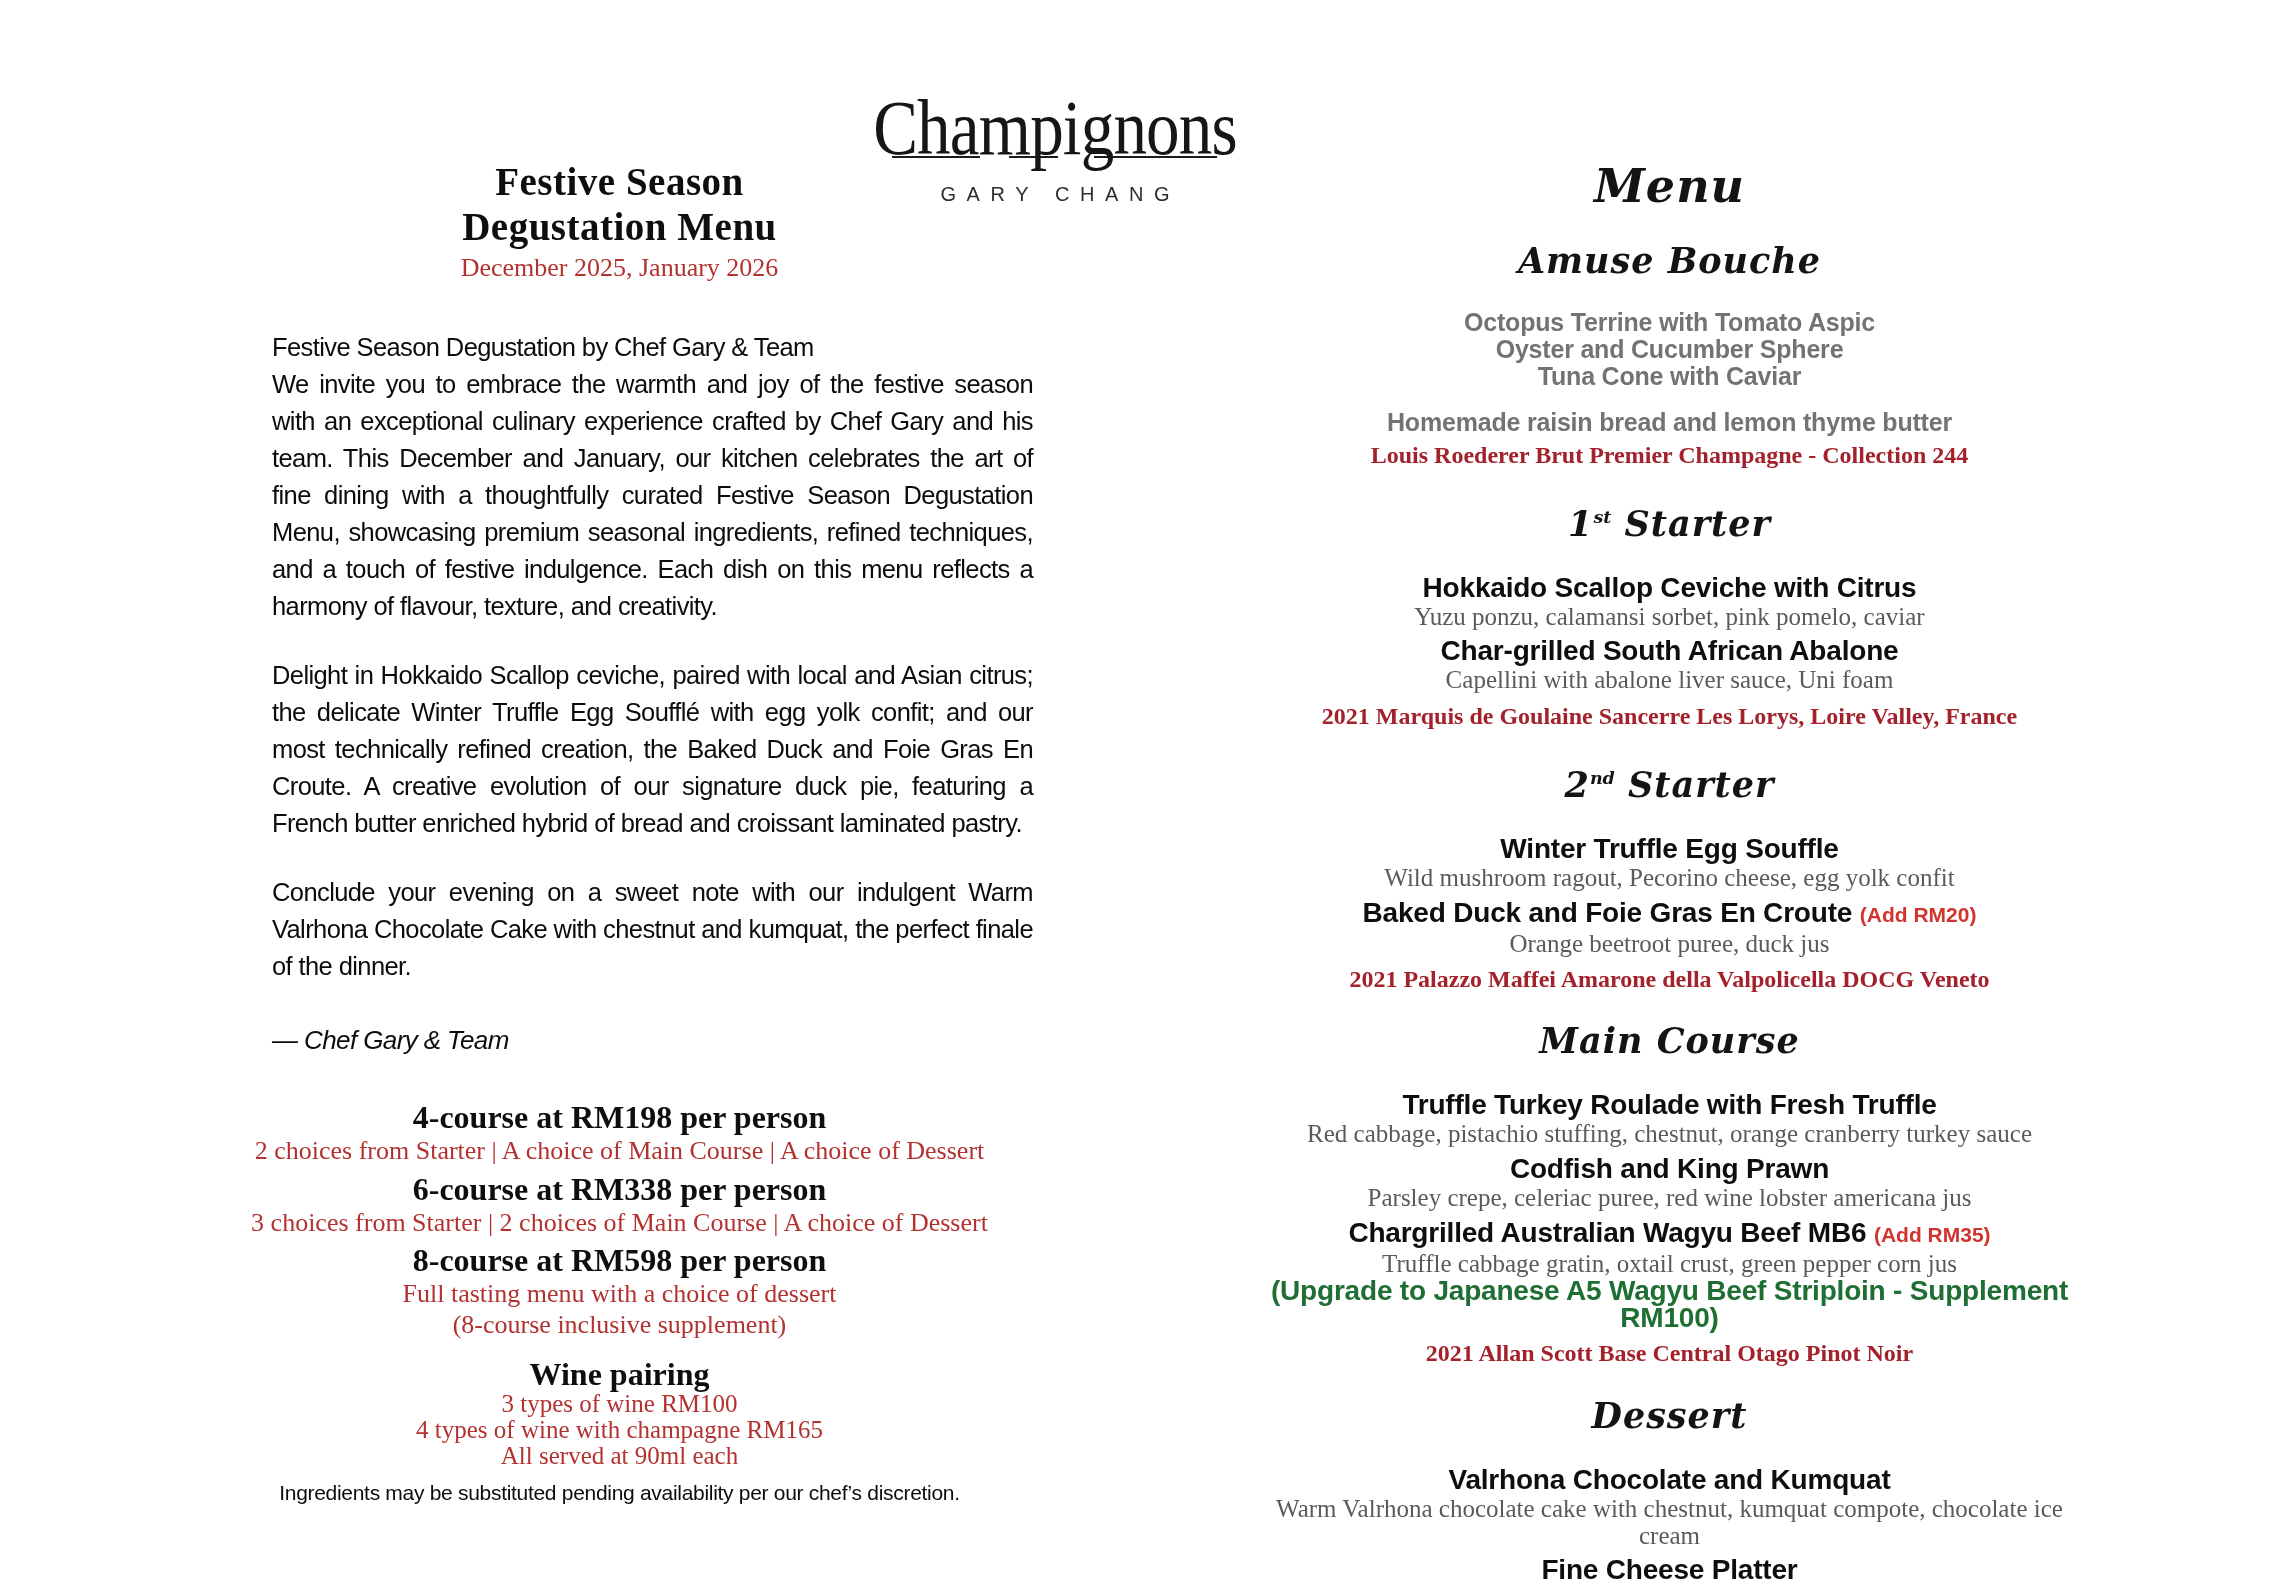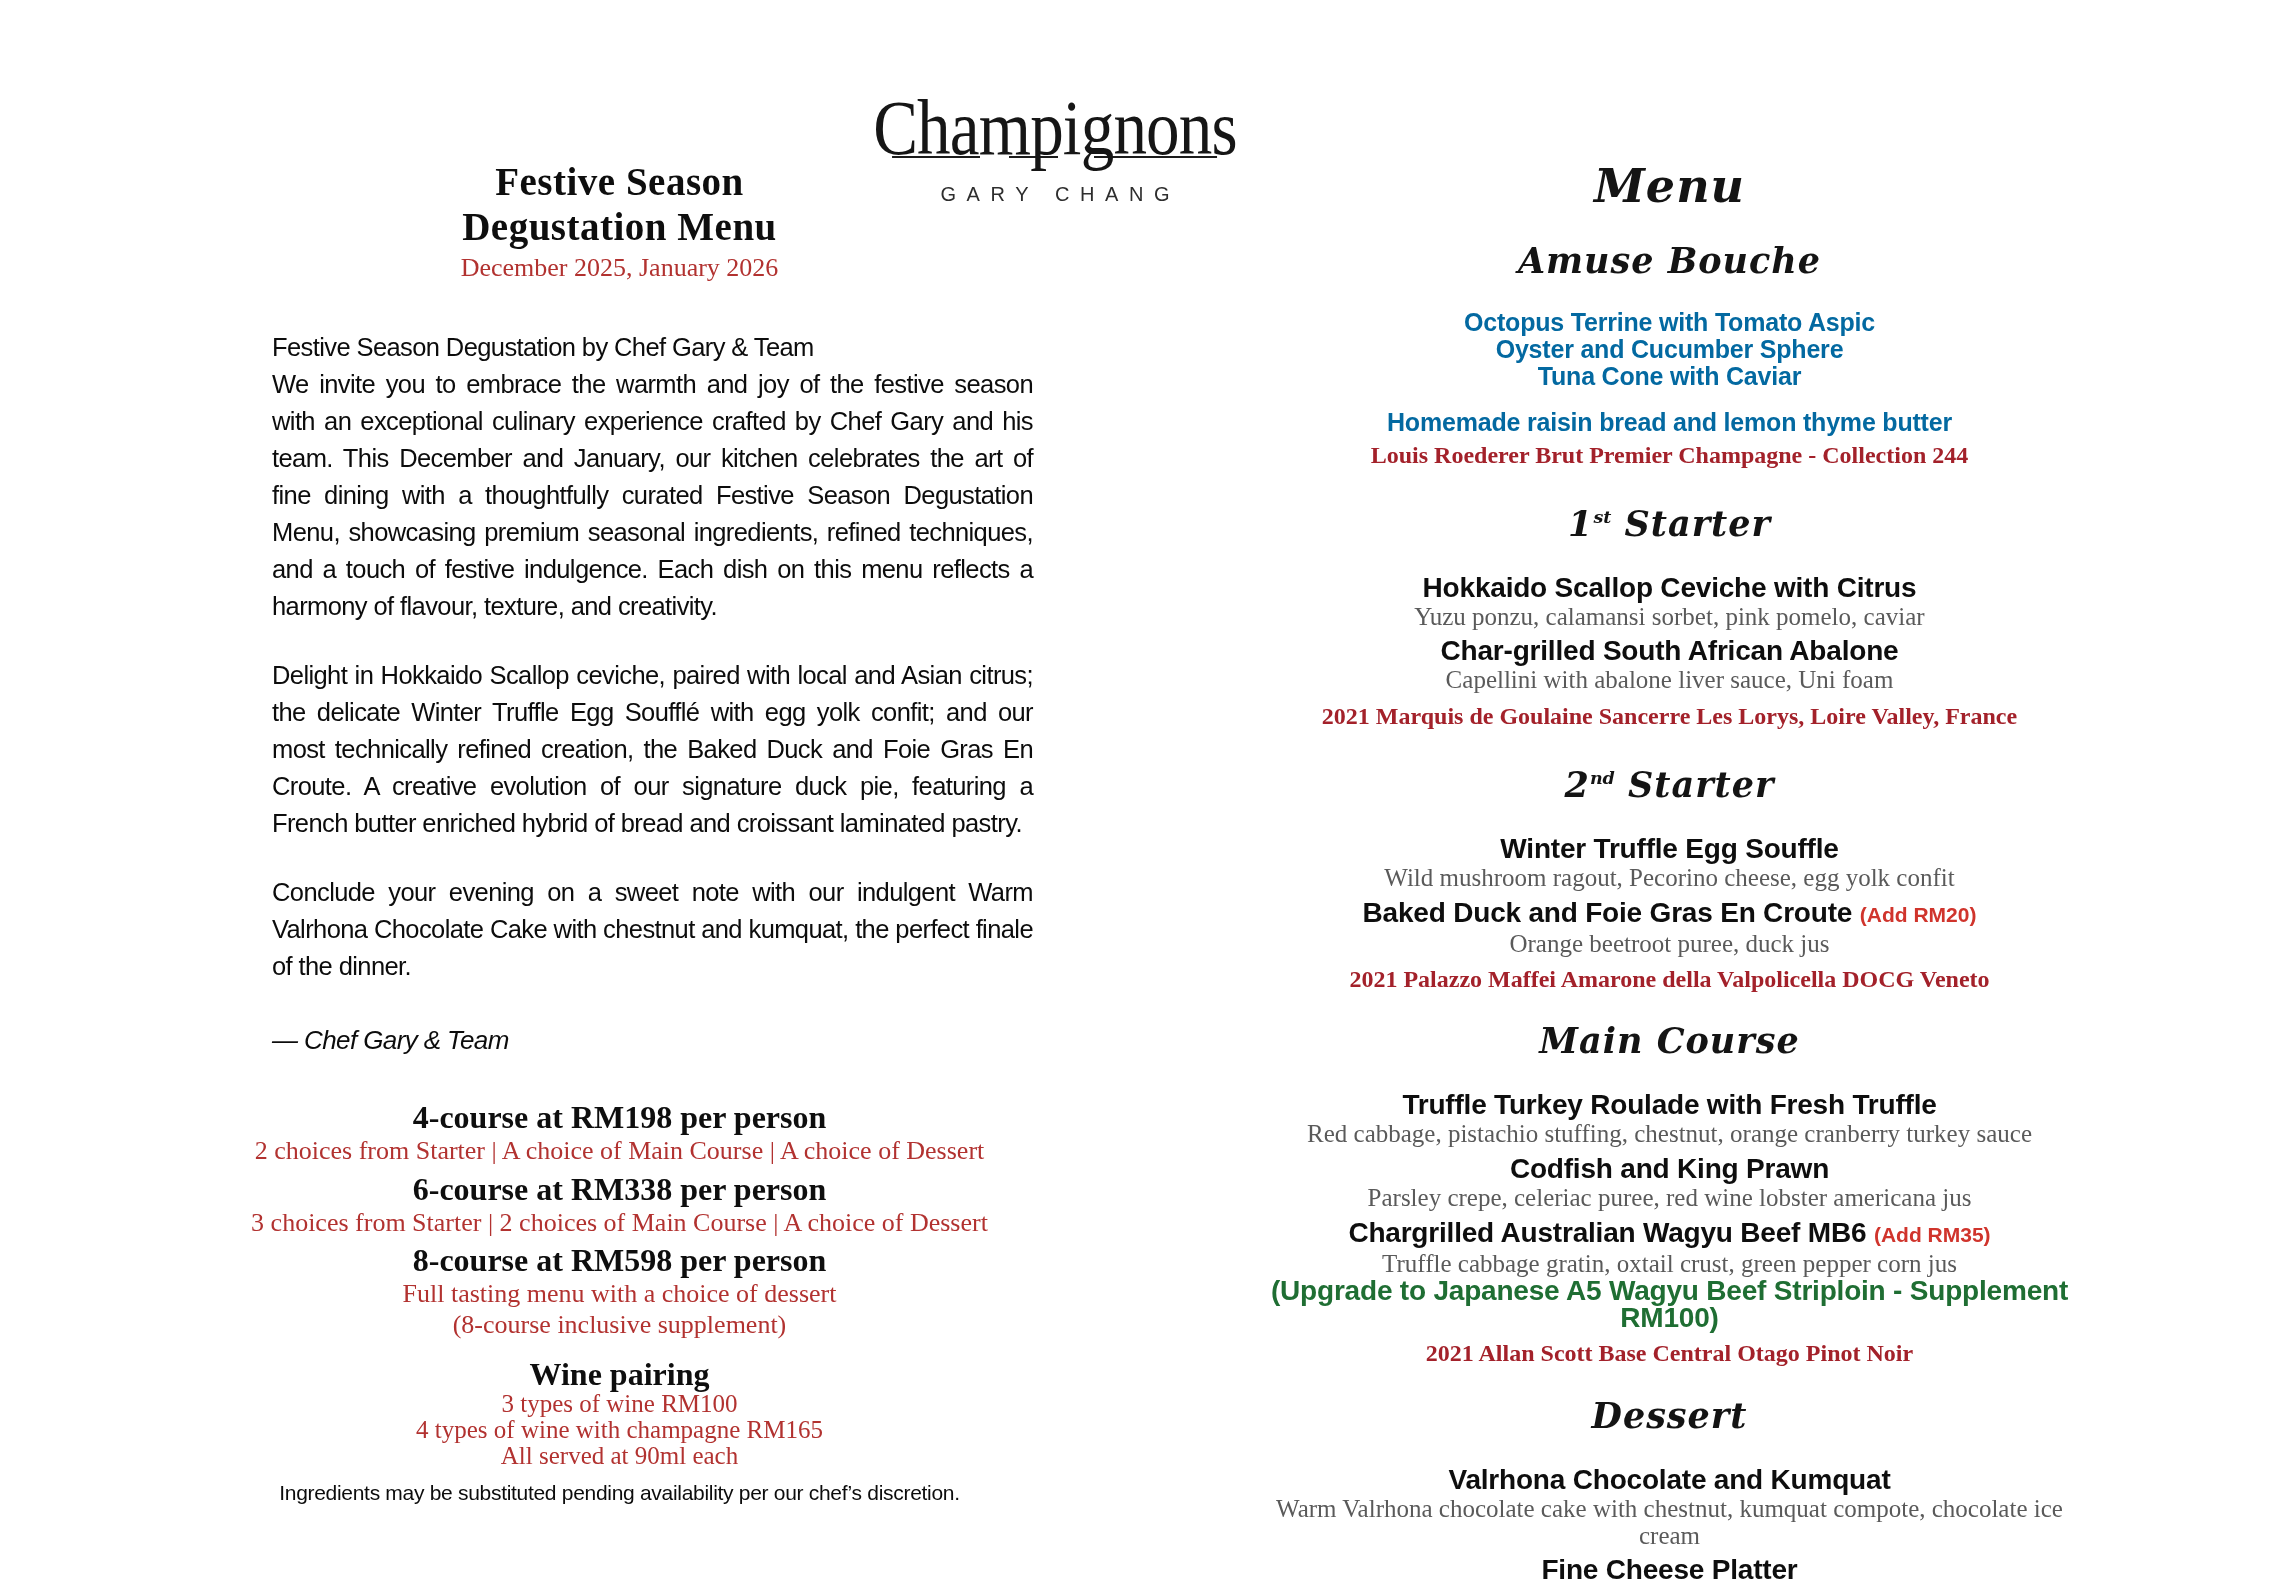--- a/index.html
+++ b/index.html
@@ -63,21 +63,21 @@
   .script{
     font-family:"DejaVu Serif", serif;font-style:italic;font-weight:bold;
     color:#141414;letter-spacing:1px;
   }
   .menu-title{margin:159px 0 0 0;font-size:46px;line-height:54px;}
   .section{margin-top:21px;}
   .section-heading{font-size:35px;line-height:38px;}
   .section-heading sup{font-size:0.5em;vertical-align:super;letter-spacing:0;}
   .item-line{
     font-family:"Liberation Sans", sans-serif;font-weight:bold;
-    font-size:25px;line-height:27px;color:#0369a1;letter-spacing:-0.2px;
+    font-size:25px;line-height:27px;color:#737373;letter-spacing:-0.2px;
   }
   .items{margin-top:3.8px;}
   .bread-block{margin-top:19px;}
   .dish{margin-top:5.8px;}
   .dish-name{
     font-family:"Liberation Sans", sans-serif;font-weight:bold;
     font-size:28px;line-height:31px;color:#0e0e0e;letter-spacing:-0.2px;
   }
   .addon{font-size:21px;color:#d0342c;letter-spacing:0;}
   .dish-desc{font-family:"Liberation Serif", serif;font-size:25px;line-height:27px;color:#5a5a5a;}

